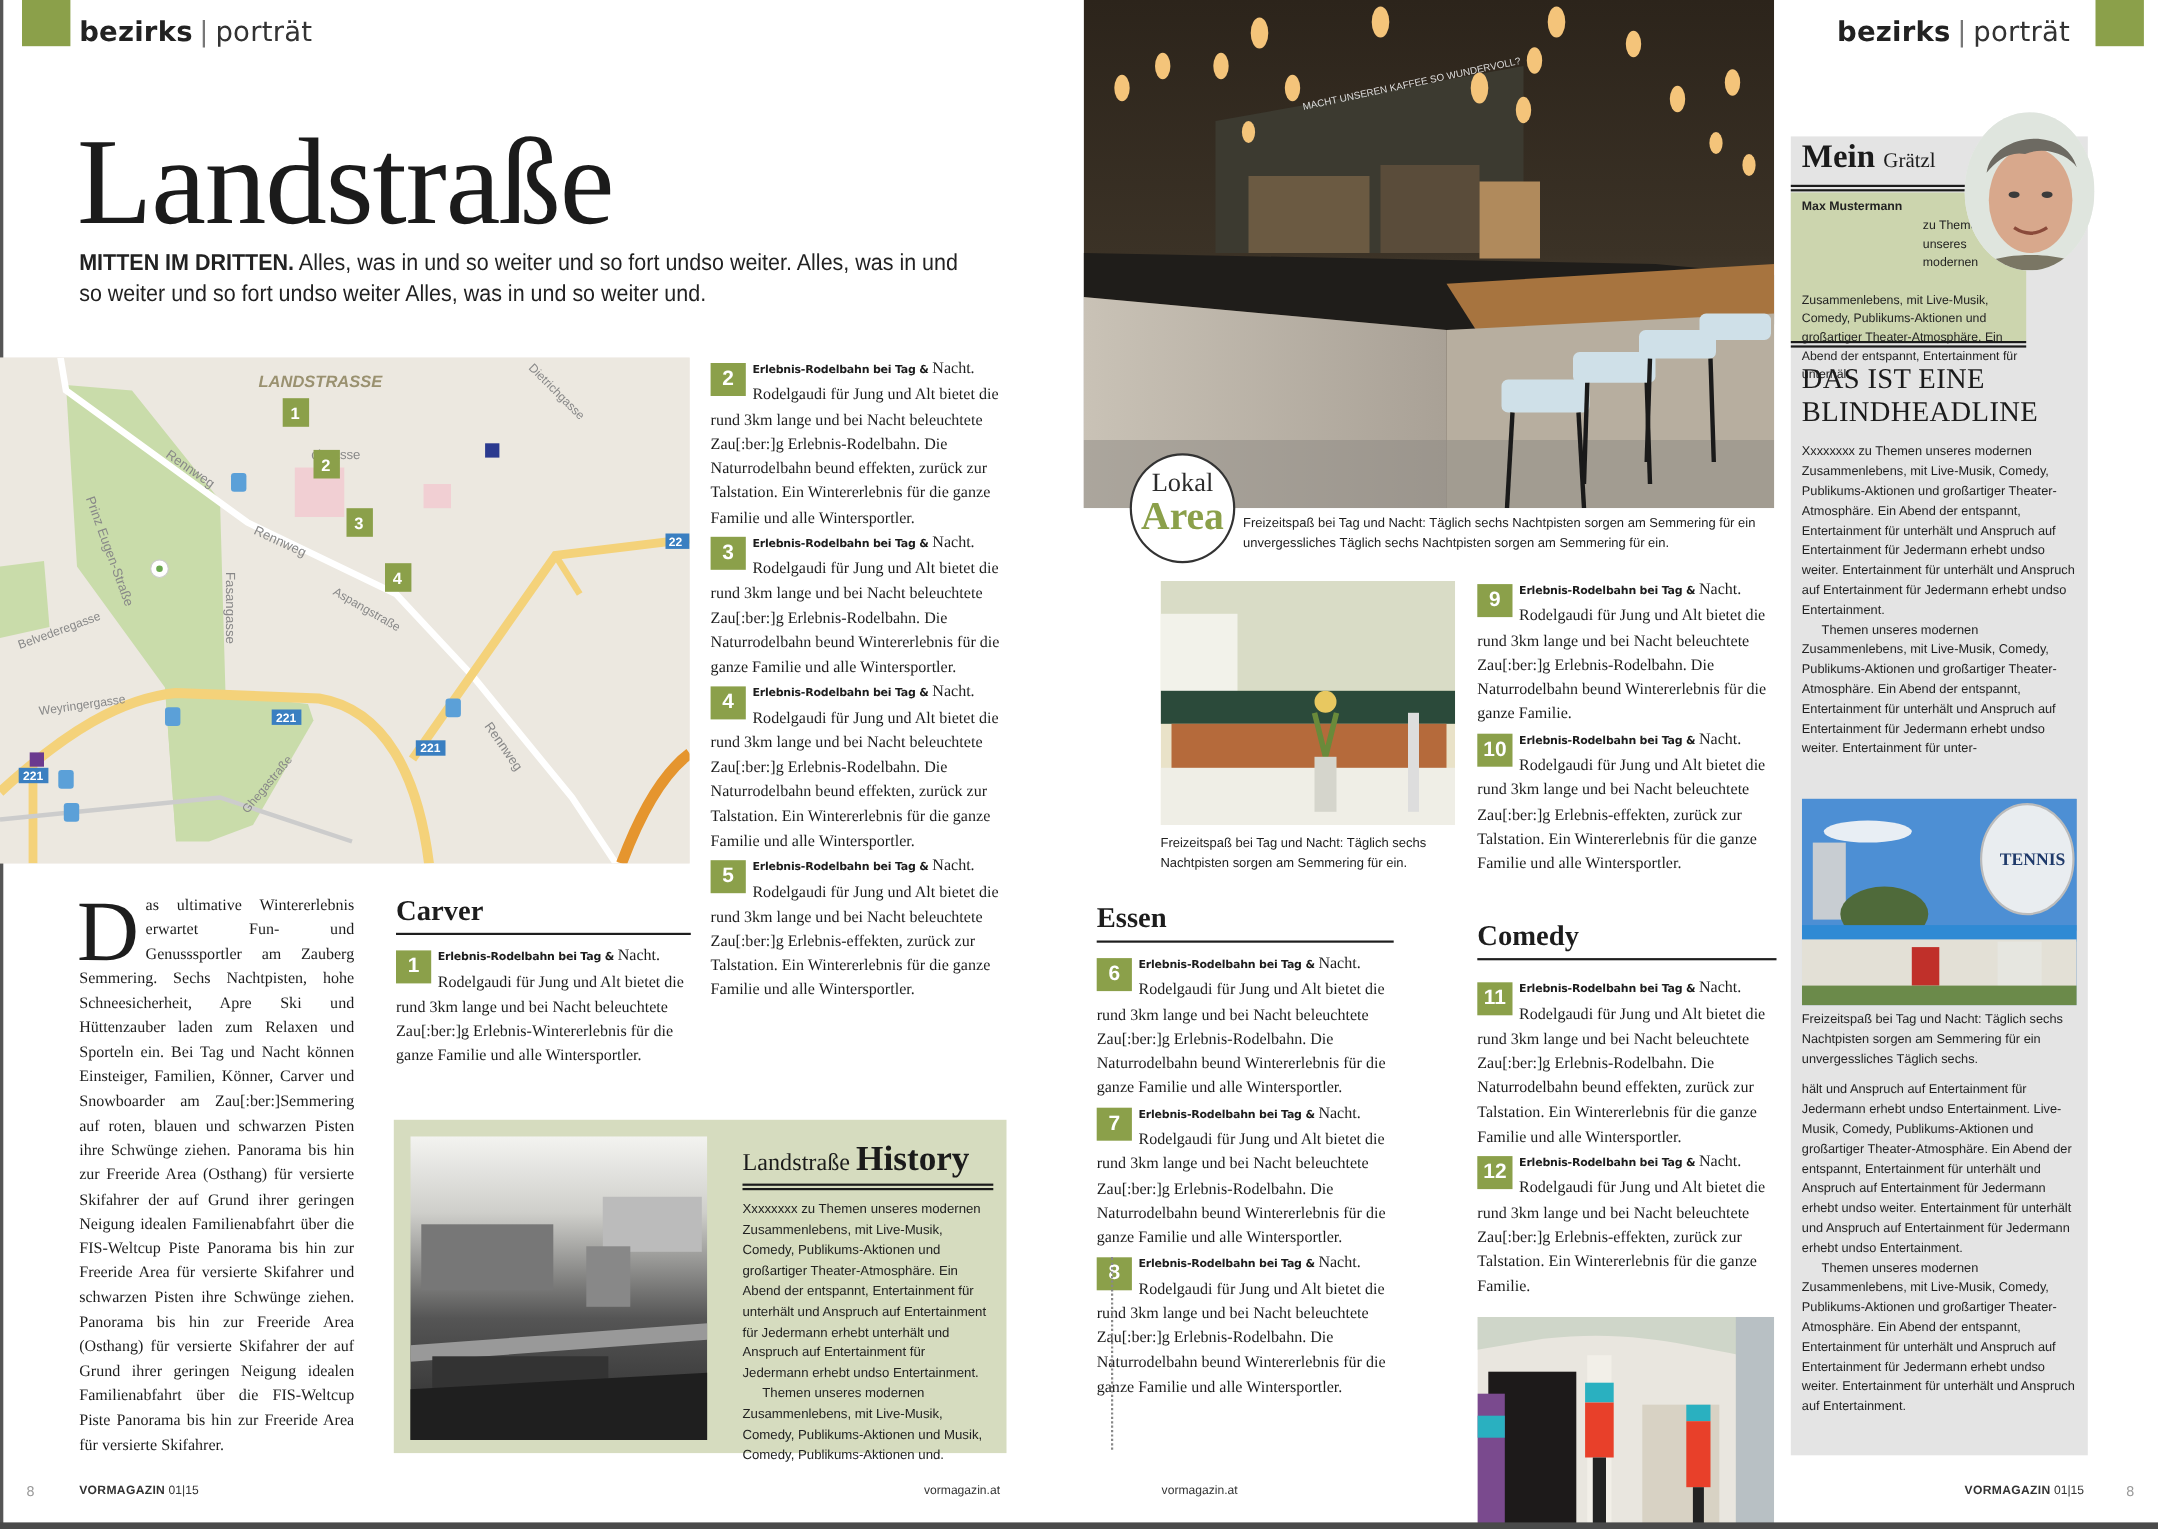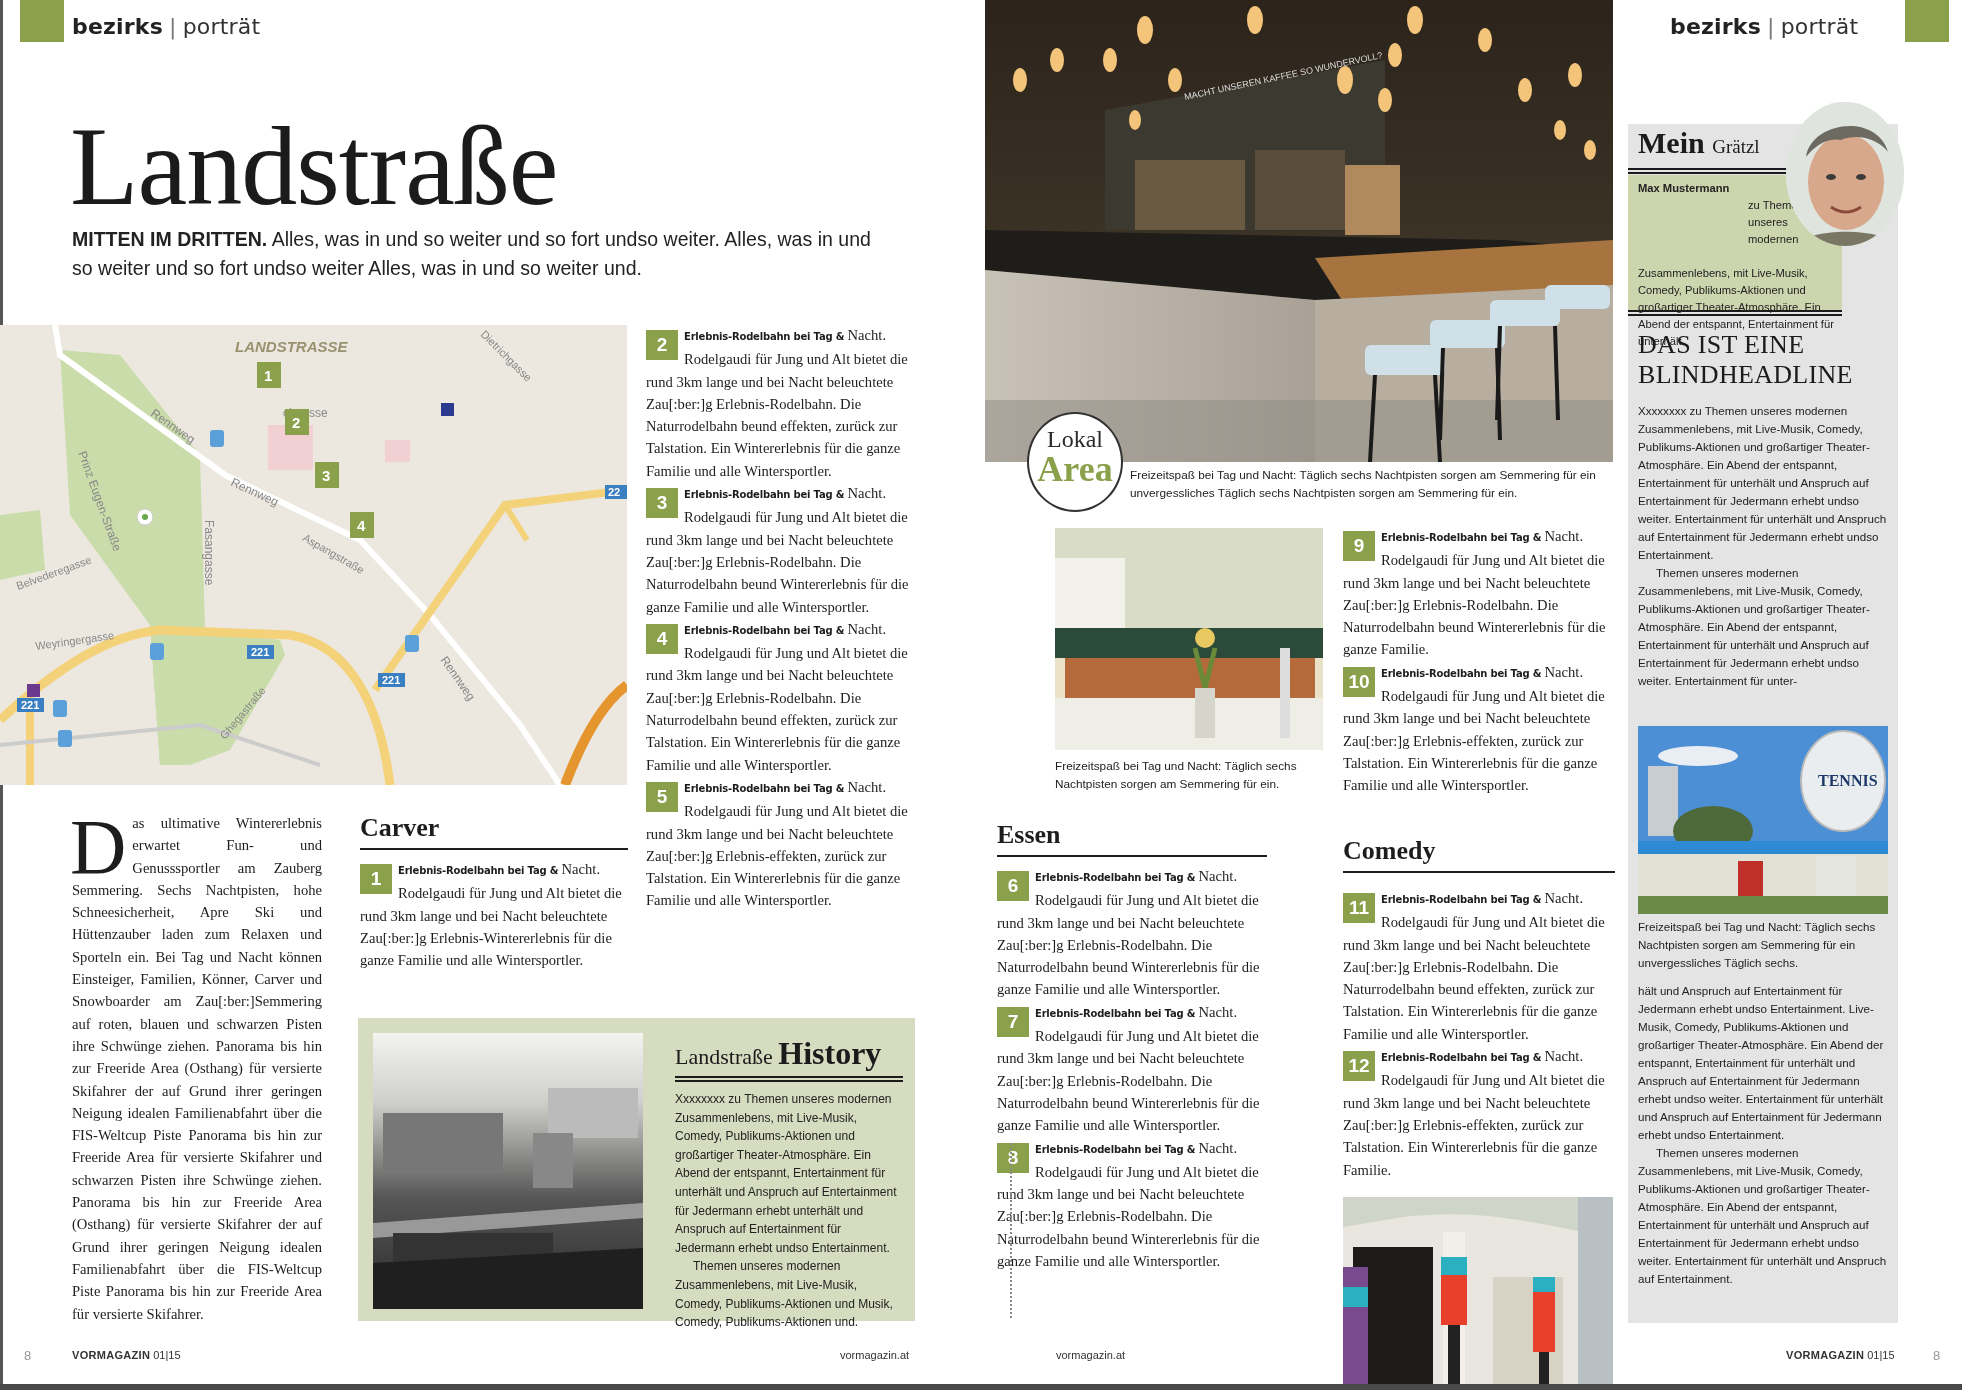--- a/index.html
+++ b/index.html
@@ -2,21 +2,21 @@
 <html><head>
 <meta charset="utf-8">
 <style>
   * { box-sizing: border-box; margin: 0; padding: 0; }
   html, body { width: 1962px; height: 1390px; overflow: hidden; background: #fff; }
   body { position: relative; font-family: "Liberation Sans", sans-serif; color: #1e1e1e; }
   .abs { position: absolute; }
   .page-left-edge { left: 0; top: 0; width: 3px; height: 1390px; background: #555; }
   .bottom-bar { left: 0; top: 1384px; width: 1962px; height: 6px; background: #4a4a4a; }
   .green-sq { width: 44px; height: 42px; background: #8ba04a; }
-  .kicker { font-family: "DejaVu Sans", sans-serif; font-size: 22px; color: #222; letter-spacing: 0.2px; }
+  .kicker { font-family: "DejaVu Sans", sans-serif; font-size: 25px; color: #222; letter-spacing: 0.2px; }
   .kicker b { font-weight: bold; }
   .kicker .sep { color: #777; font-weight: normal; margin: 0 6px; }
   .kicker .light { font-weight: normal; color: #333; }
 
   .title { font-family: "Liberation Serif", serif; font-size: 112px; line-height: 1; color: #1b1b1b; letter-spacing: -1px; }
   .lead { font-family: "Liberation Sans", sans-serif; font-size: 21px; line-height: 29px; color: #222; transform: scaleX(0.93); transform-origin: left top; width: 860px; }
   .lead b { font-weight: bold; }
 
   .map { left: 0; top: 325px; width: 627px; height: 460px; background: #ebe7df; overflow: hidden; }
 

